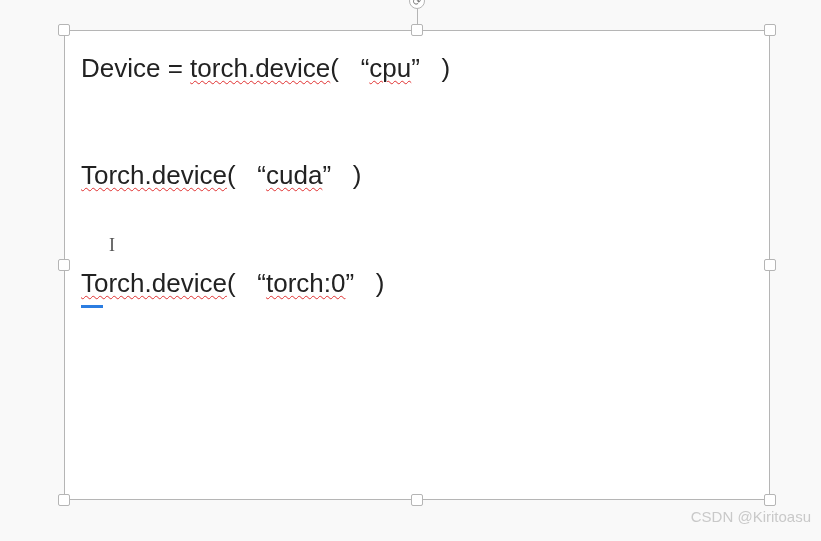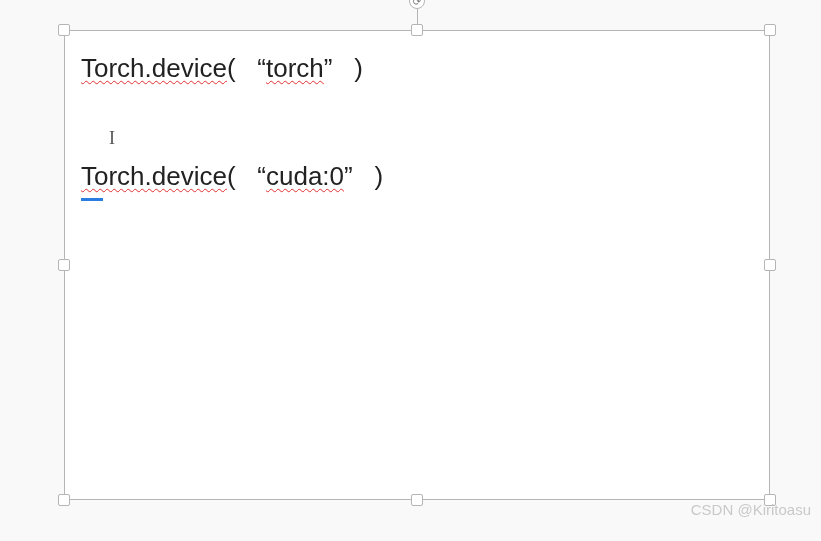--- a/index.html
+++ b/index.html
@@ -98,21 +98,21 @@
     }
     .end-cursor::after {
       content: "|";
       font-weight: 300;
       color: #222;
       margin-left: -4px;
     }
     .watermark-bottom {
       position: absolute;
       right: 10px;
-      bottom: 23px;
+      bottom: 16px;
       color: #c9c9c9;
       font-size: 15px;
     }
   </style>
 </head>
 <body>
 
 <div class="text-frame">
   <div class="rotate-stem"></div>
   <div class="rotate-handle">
@@ -122,23 +122,24 @@
   <div class="handle h-tm"></div>
   <div class="handle h-tr"></div>
   <div class="handle h-ml"></div>
   <div class="handle h-mr"></div>
   <div class="handle h-bl"></div>
   <div class="handle h-bm"></div>
   <div class="handle h-br"></div>
 
   <div class="content">
 
+    <div class="line-row gap-extra"><span>Device = </span><span class="squig">torch.device</span><span>(   </span><span>“</span><span class="squig">cpu</span><span>”</span><span>   )</span></div>
 
-    <div class="line-row"><span class="squig">Torch.device</span><span>(   </span><span>“</span><span class="squig">torch</span><span>”</span><span>   )</span></div>
+    <div class="line-row"><span class="squig">Torch.device</span><span>(   </span><span>“</span><span class="squig">cuda</span><span>”</span><span>   )</span></div>
 
     <div><span class="cursor-i">I</span></div>
 
-    <div class="line-row"><span class="squig blue-underline">Torch.device</span><span>(   </span><span>“</span><span class="squig">cuda:0</span><span>”</span><span>   )</span></div>
+    <div class="line-row"><span class="squig blue-underline">Torch.device</span><span>(   </span><span>“</span><span class="squig">torch:0</span><span>”</span><span>   )</span></div>
 
   </div>
 </div>
 
 <div class="watermark-bottom">CSDN @Kiritoasu</div>
 
 </body></html>

